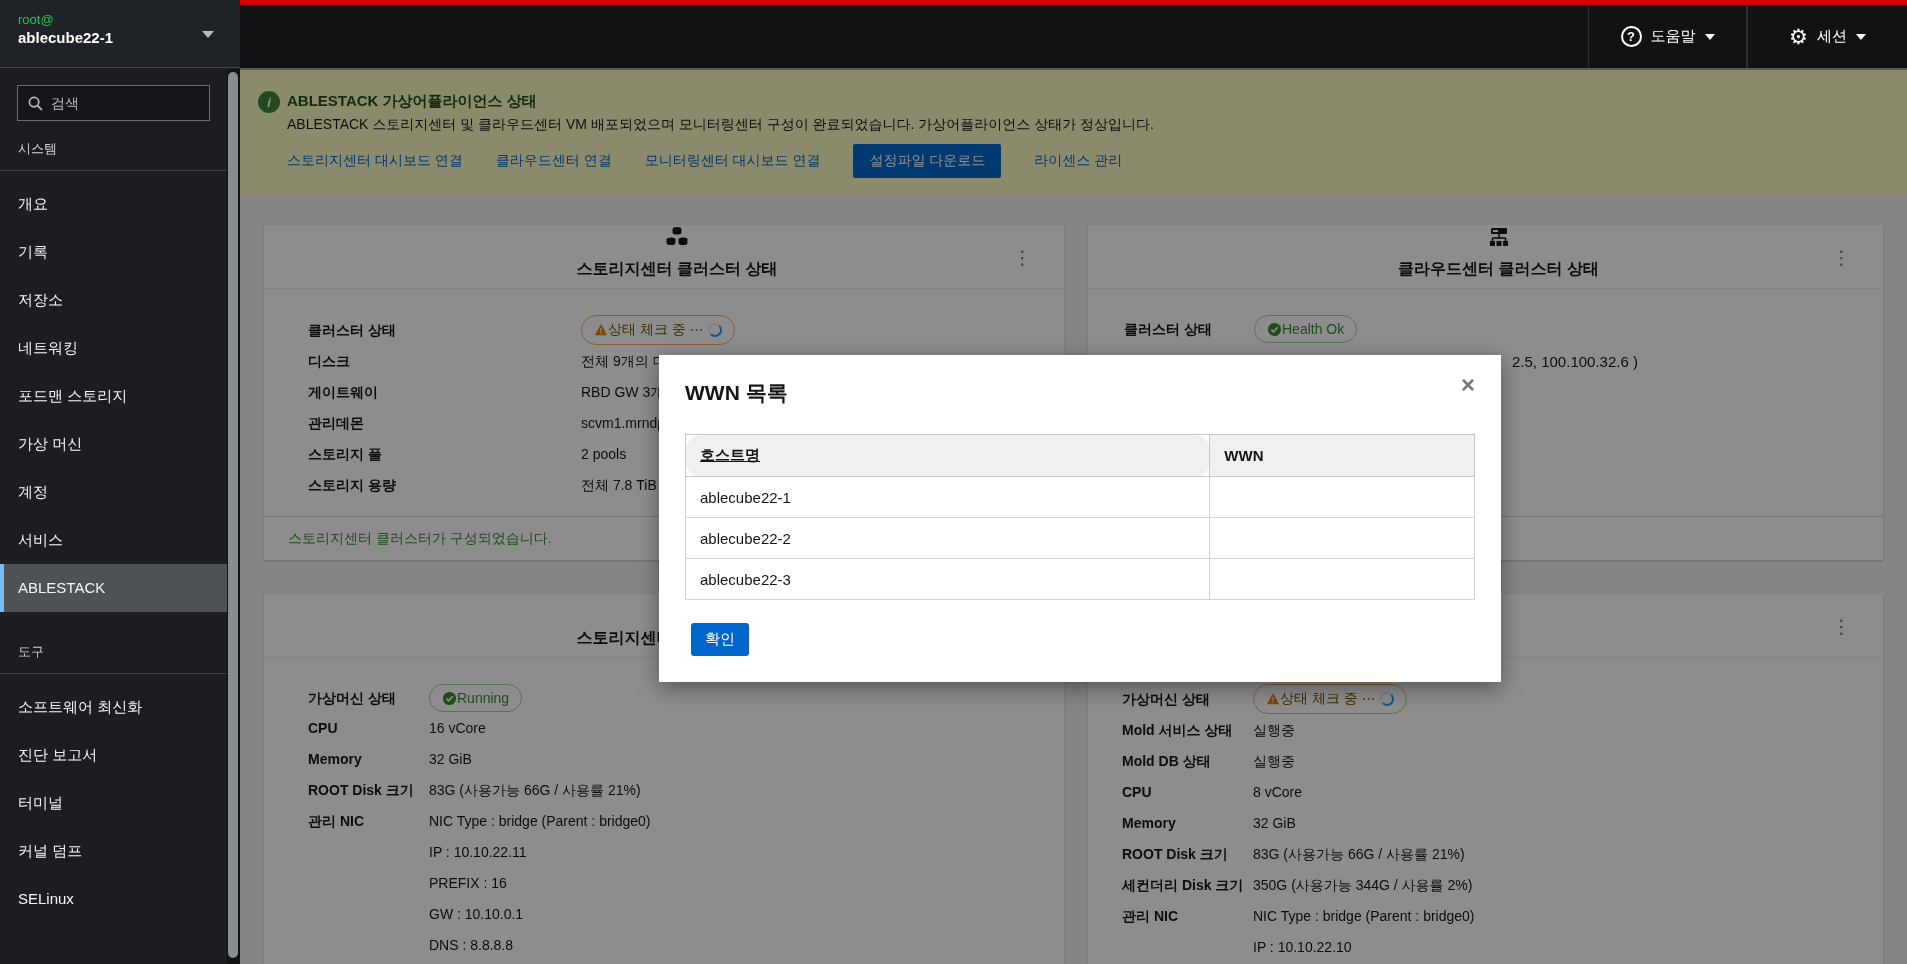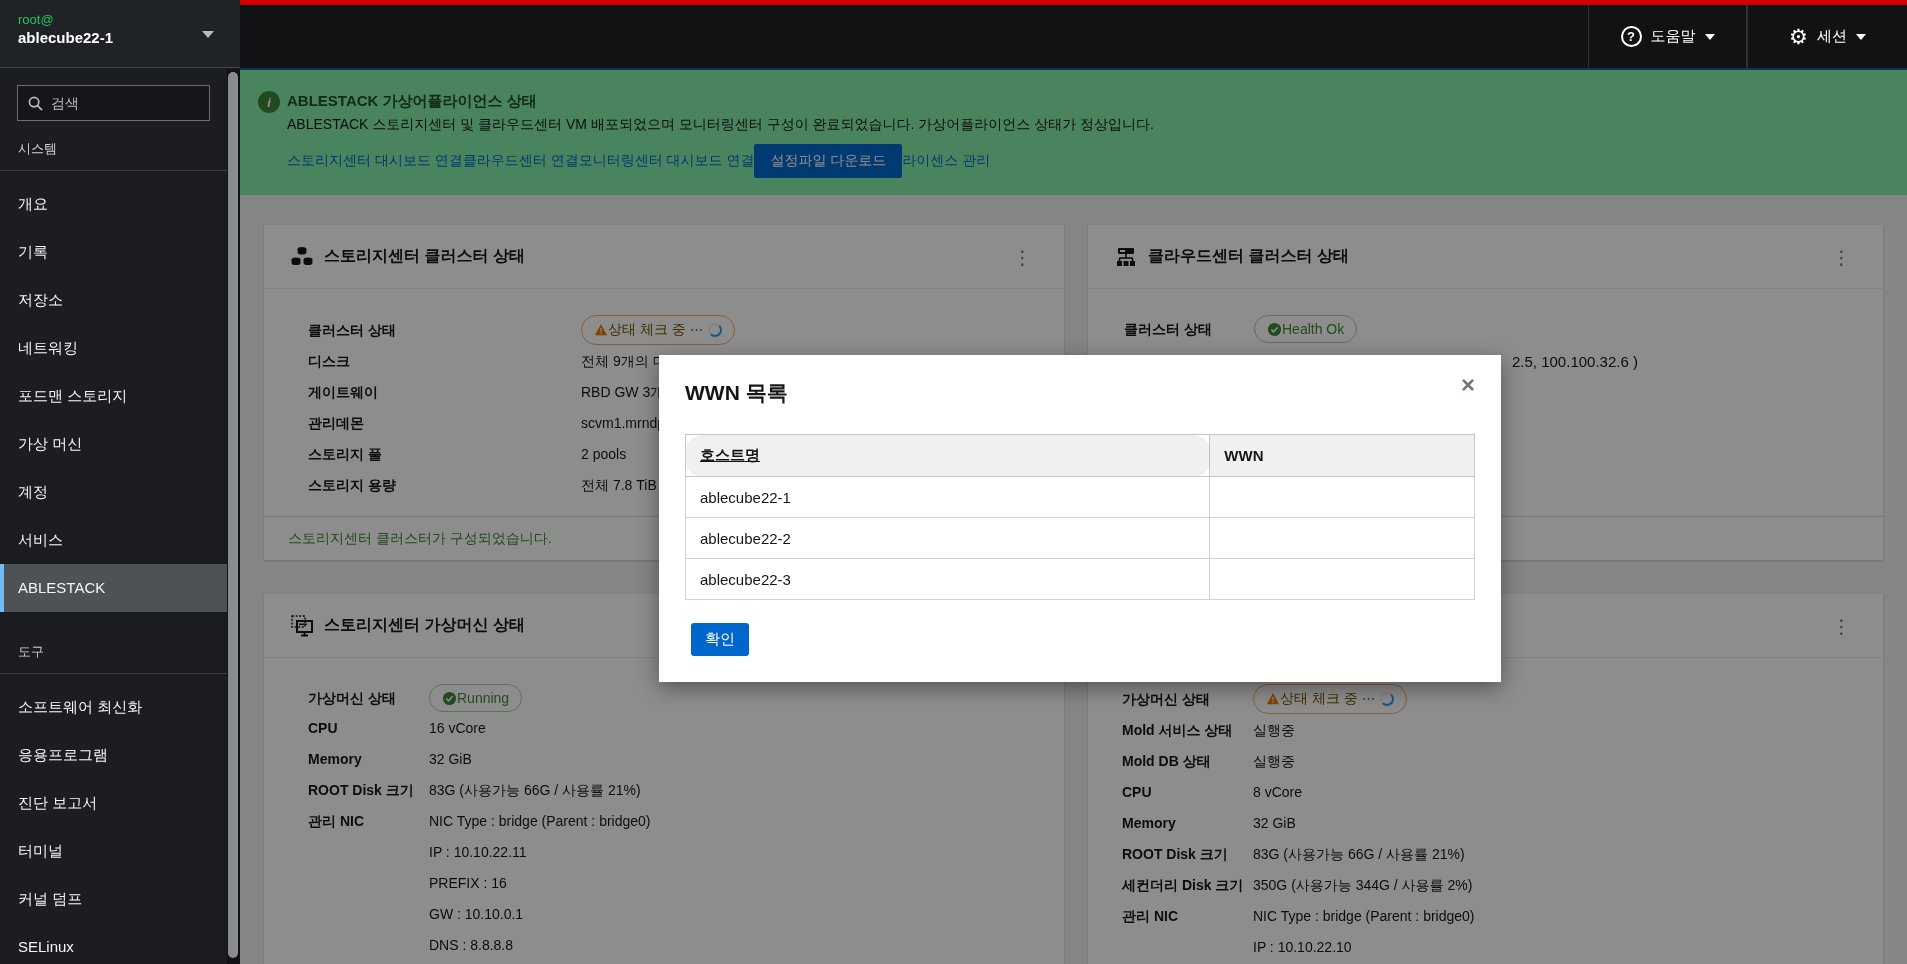--- a/index.html
+++ b/index.html
@@ -49,44 +49,44 @@
                 font-size:13px; font-weight:bold; color:#fff; }
   .qmark-icon::before { content:"?"; }
   .gear-icon { font-size:21px; color:#fff; line-height:1; }
   .gear-icon::before { content:"⚙"; }
   .m-caret { width:0; height:0; border-left:5px solid transparent;
              border-right:5px solid transparent; border-top:6px solid #fff; }
 
   
   .content { position:absolute; left:240px; right:0; top:68px; bottom:0;
              background:#f0f0f0; z-index:1; }
-  .alert { position:absolute; left:0; top:0; right:0; height:127px; background:#86efac;
-           border-top:2px solid #0369a1; }
+  .alert { position:absolute; left:0; top:0; right:0; height:127px; background:#fef9c3;
+           border-top:2px solid #a3a3a3; }
   .info-icon { position:absolute; left:18px; top:21px; width:22px; height:22px;
                border-radius:50%; background:#3e8635; color:#fff; display:flex;
                align-items:center; justify-content:center; font-size:13px;
                font-weight:bold; font-style:italic; }
   .info-icon::before { content:"i"; }
   .alert-title { position:absolute; left:47px; top:22px; font-size:15px; font-weight:bold;
                  color:#1e4f18; }
   .alert-desc { position:absolute; left:47px; top:46px; font-size:14px; color:#151515; }
   .alert-actions { position:absolute; left:47px; top:74px; display:flex;
-                   align-items:center; }
+                   align-items:center; column-gap:33px; }
   .a-link { font-size:14px; color:#0066cc; text-decoration:none; cursor:pointer; white-space:nowrap; }
   .a-btn { background:#0066cc; color:#fff; border:none; font-size:14px; padding:8px 16px;
            border-radius:2px; cursor:pointer; font-family:inherit; white-space:nowrap; }
 
   
   .card { position:absolute; background:#fff; box-shadow:0 1px 2px rgba(3,3,3,0.2); }
   .card1 { left:24px; top:157px; width:800px; height:335px; }
   .card2 { left:848px; top:157px; width:795px; height:335px; }
   .card3 { left:24px; top:526px; width:800px; height:430px; }
   .card4 { left:848px; top:526px; width:795px; height:430px; }
   .card-head { position:relative; height:64px; border-bottom:1px solid #ebebeb;
-               display:flex; align-items:center; padding-left:26px; gap:10px; }
+               display:flex; align-items:center; padding-left:26px; gap:10px;flex-direction:column; }
   .card-title { font-size:16px; font-weight:bold; color:#151515; }
   .kebab { position:absolute; right:32px; top:50%; transform:translateY(-50%);
            color:#6a6e73; font-size:19px; cursor:pointer; line-height:1; }
   .kebab::before { content:"⋮"; }
   .card-body { padding:26px 24px 0 44px; }
   .c2 .card-body { padding-left:36px; }
   .row { display:flex; margin-bottom:12px; min-height:19px; align-items:flex-start; }
   .row .lbl { flex:0 0 auto; font-size:14px; font-weight:bold; color:#151515; line-height:19px; }
   .row .val { font-size:14px; color:#151515; line-height:19px; white-space:nowrap; }
   .w273 { width:273px; } .w130 { width:130px; } .w121 { width:121px; } .w131 { width:131px; }
@@ -161,21 +161,20 @@
         <li class="nav-item">서비스</li>
         <li class="nav-item selected">ABLESTACK</li>
       </ul>
     </div>
 
     <div class="nav-sec2">
       <div class="sec-label">도구</div>
       <div class="sec-divider"></div>
       <ul class="nav-list">
         <li class="nav-item">소프트웨어 최신화</li>
-        <li class="nav-item">응용프로그램</li>
         <li class="nav-item">진단 보고서</li>
         <li class="nav-item">터미널</li>
         <li class="nav-item">커널 덤프</li>
         <li class="nav-item">SELinux</li>
       </ul>
     </div>
 
     <div class="side-scroll">
       <div class="side-thumb"></div>
     </div>

